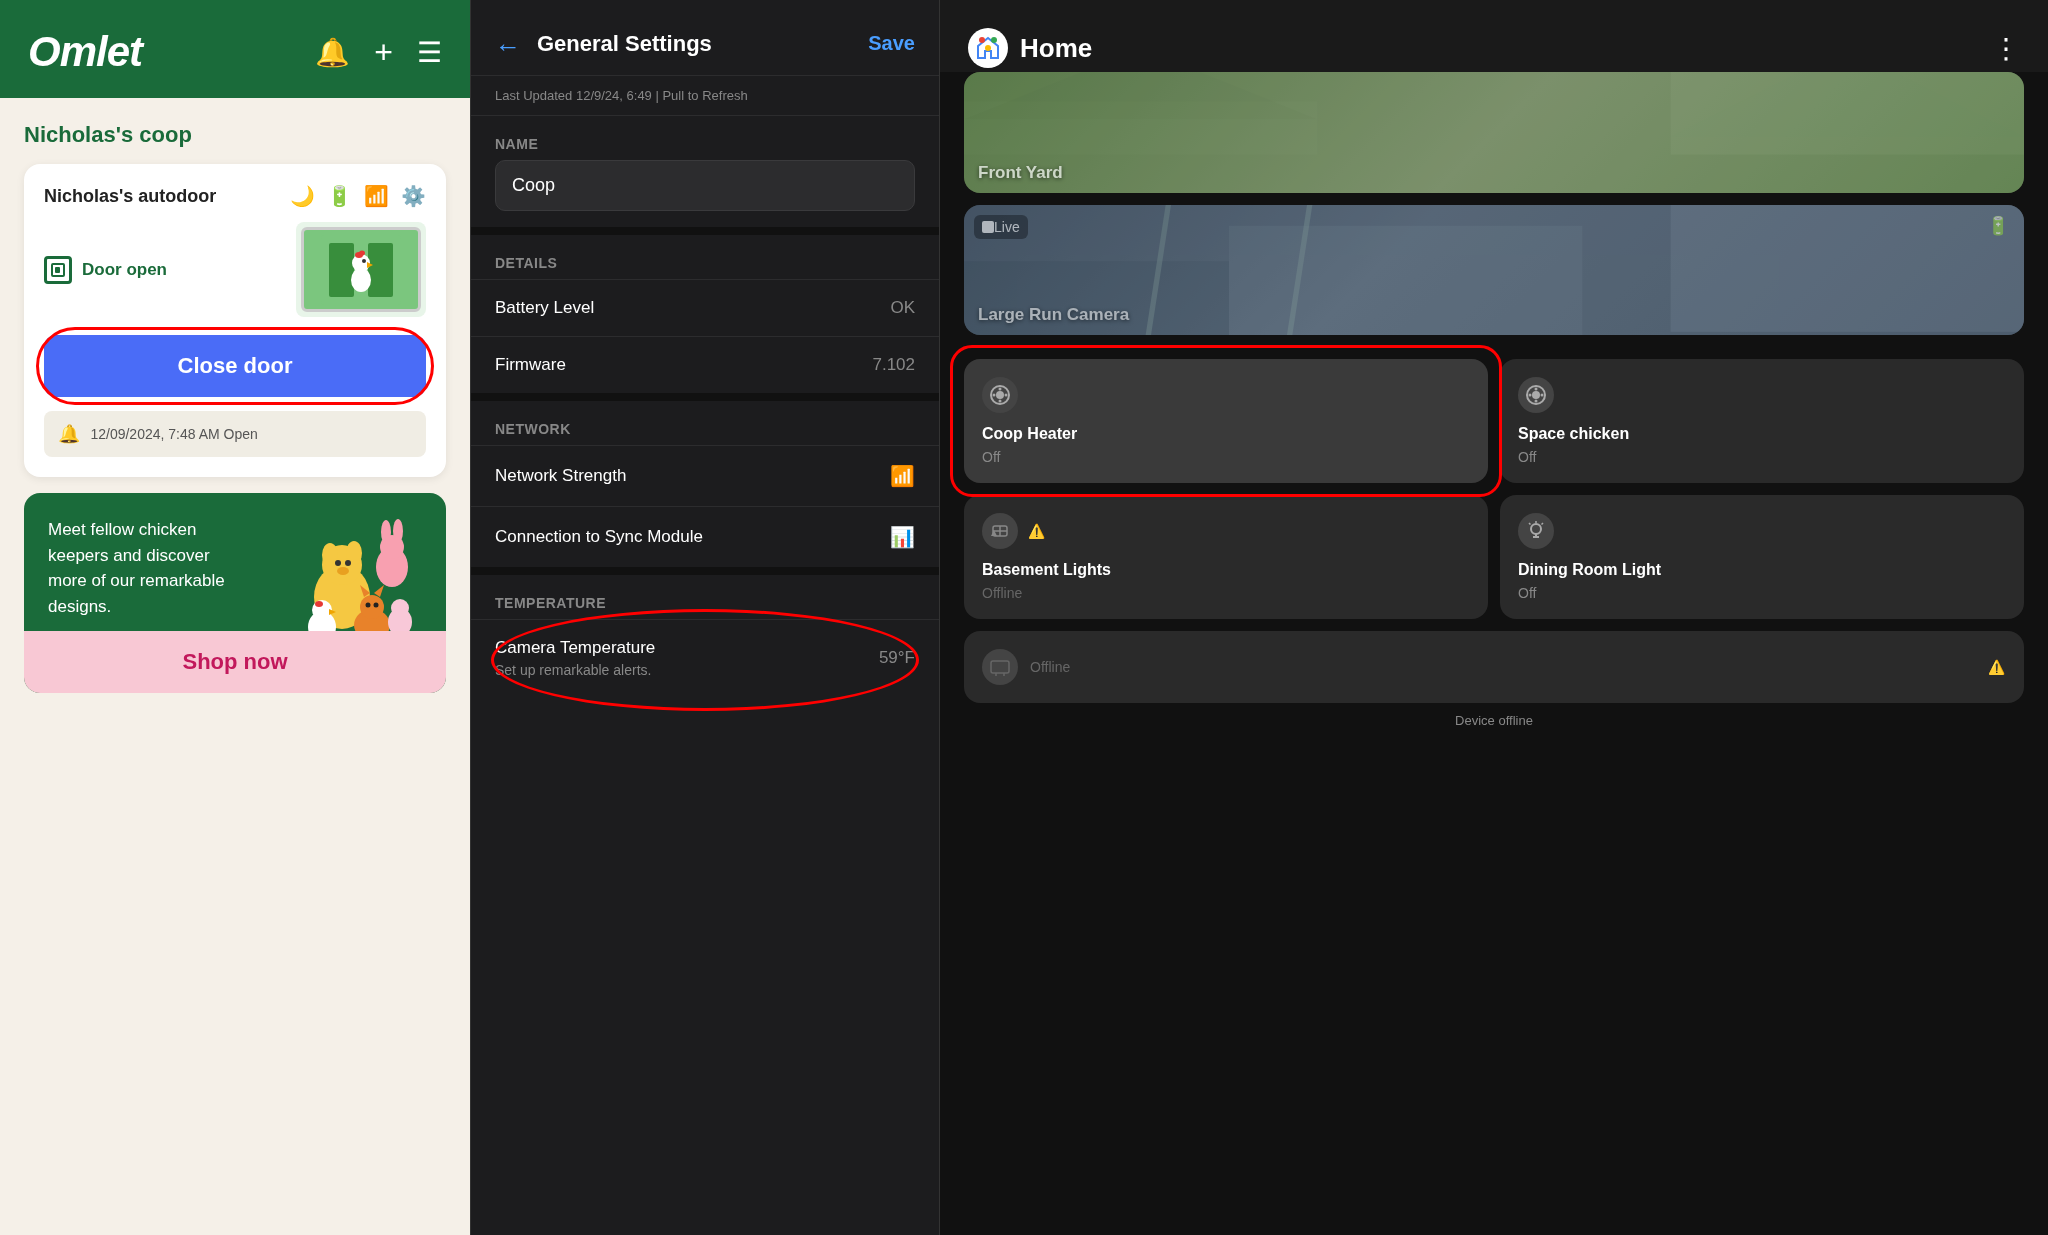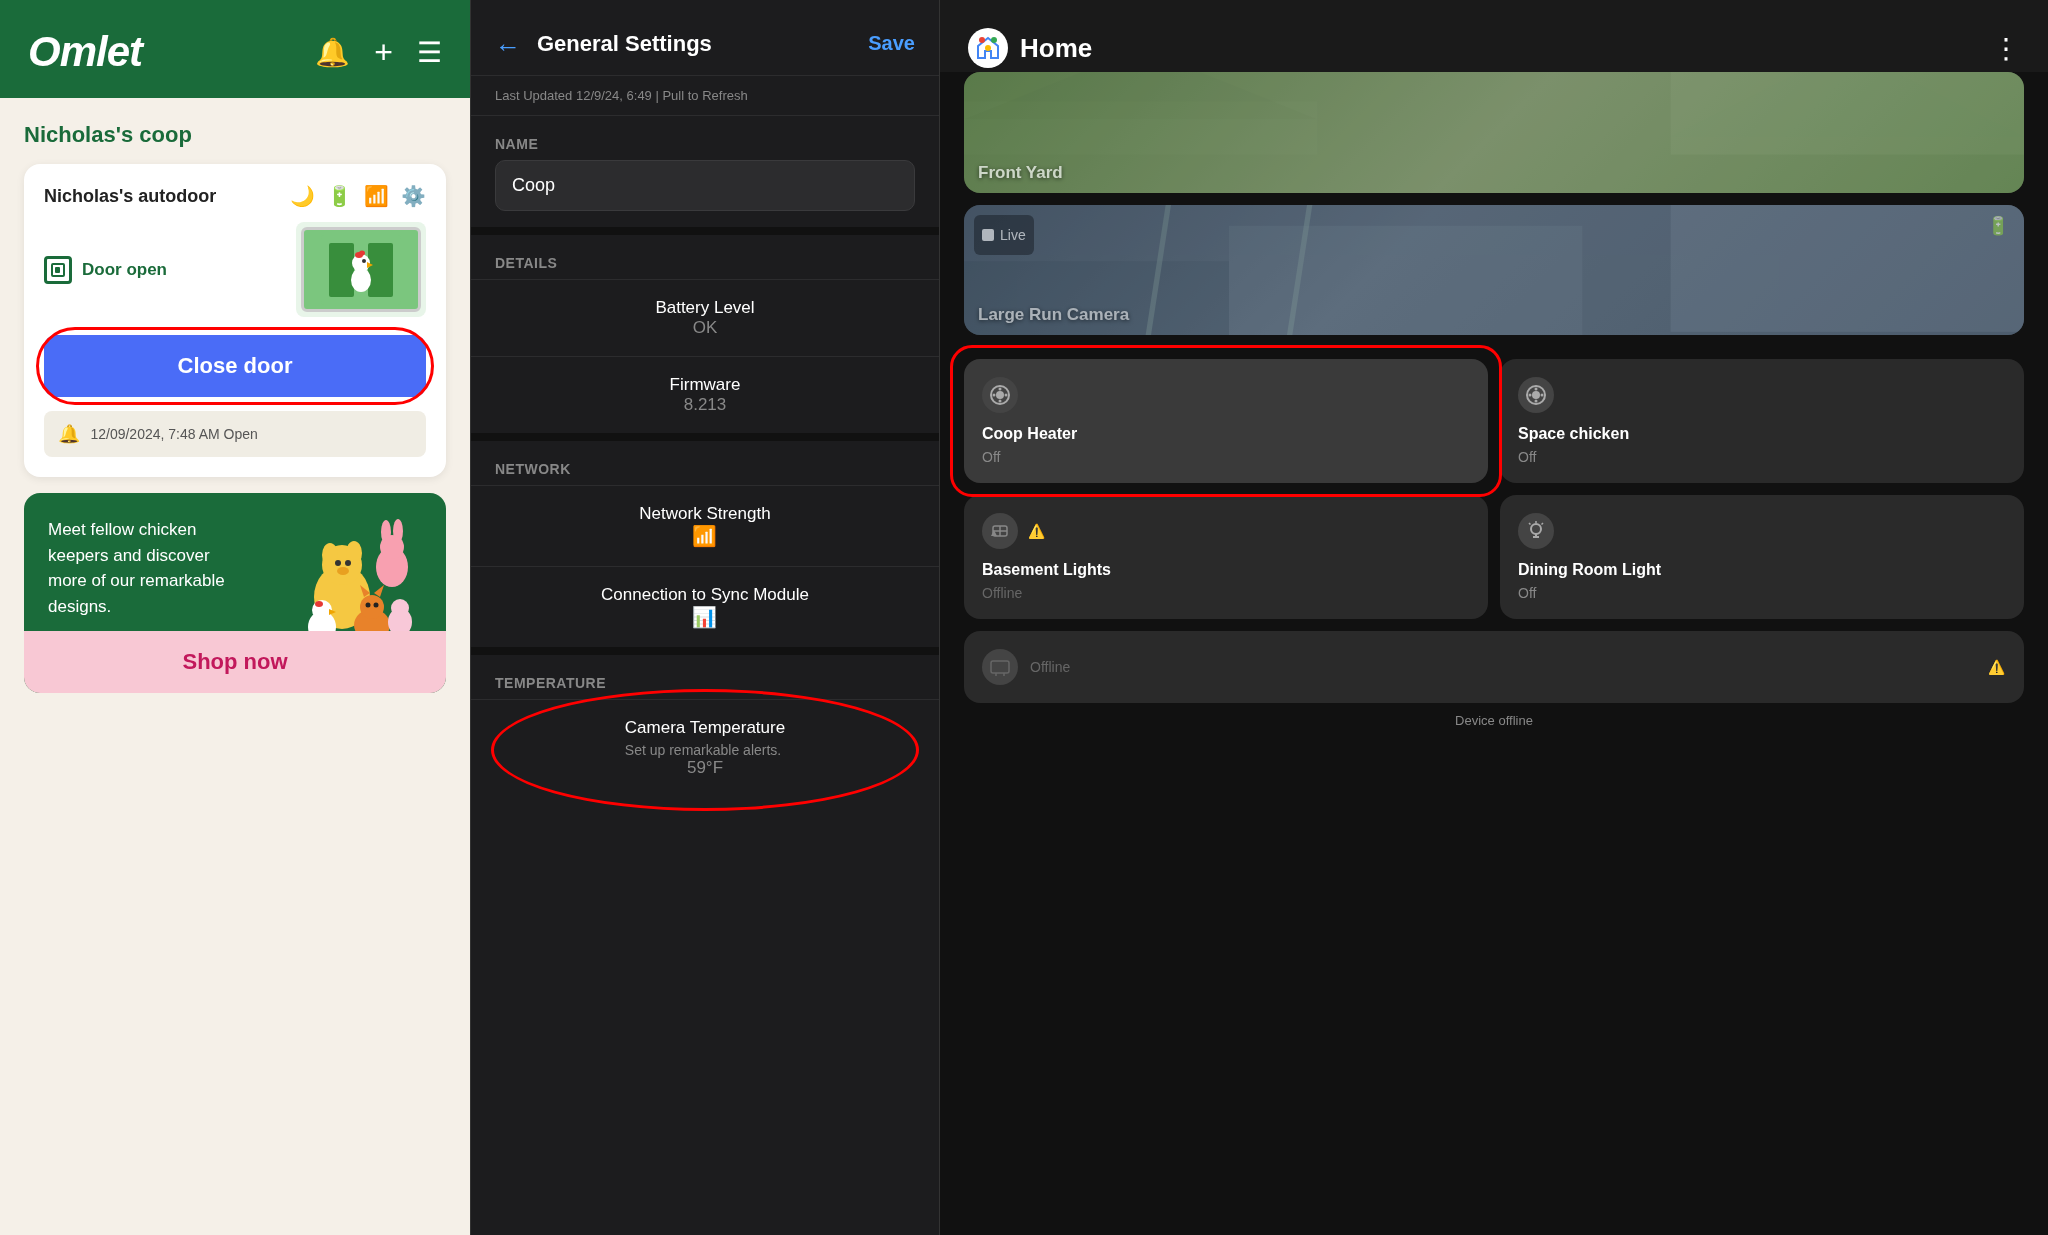--- a/index.html
+++ b/index.html
@@ -237,21 +237,20 @@
       padding: 14px 16px;
       color: white;
       font-size: 18px;
     }
     .settings-row {
       display: flex;
       align-items: center;
       justify-content: space-between;
       padding: 18px 24px;
       border-top: 1px solid #2c2c2e;
-      flex-direction: column;
     }
     .settings-row-label { color: white; font-size: 17px; }
     .settings-row-value { color: #888; font-size: 17px; }
     .wifi-icon { color: #888; font-size: 20px; }
     .signal-icon { color: #f0a500; font-size: 20px; }
     .temp-section {
       position: relative;
     }
     .temp-sub { color: #888; font-size: 14px; margin-top: 4px; }
 
@@ -305,26 +304,25 @@
       color: white;
       font-size: 17px;
       font-weight: 600;
       text-shadow: 0 1px 4px rgba(0,0,0,0.8);
     }
     .camera-live-badge {
       position: absolute;
       top: 10px; left: 10px;
       background: rgba(0,0,0,0.5);
       color: white;
-      padding: 12px 8px;
+      padding: 4px 8px;
       border-radius: 6px;
       font-size: 14px;
       display: flex;
       align-items: center;
-      gap: 6px;
     }
     .devices-grid {
       display: grid;
       grid-template-columns: 1fr 1fr;
       gap: 12px;
       padding: 12px 24px;
     }
     .device-card {
       background: #2a2a2a;
       border-radius: 16px;
@@ -495,21 +493,21 @@
 
   <div class="section-divider"></div>
   <div class="settings-section-label">Details</div>
 
   <div class="settings-row">
     <span class="settings-row-label">Battery Level</span>
     <span class="settings-row-value">OK</span>
   </div>
   <div class="settings-row">
     <span class="settings-row-label">Firmware</span>
-    <span class="settings-row-value">8.213</span>
+    <span class="settings-row-value">7.102</span>
   </div>
 
   <div class="section-divider"></div>
   <div class="settings-section-label">Network</div>
 
   <div class="settings-row">
     <span class="settings-row-label">Network Strength</span>
     <span class="wifi-icon">📶</span>
   </div>
   <div class="settings-row">

